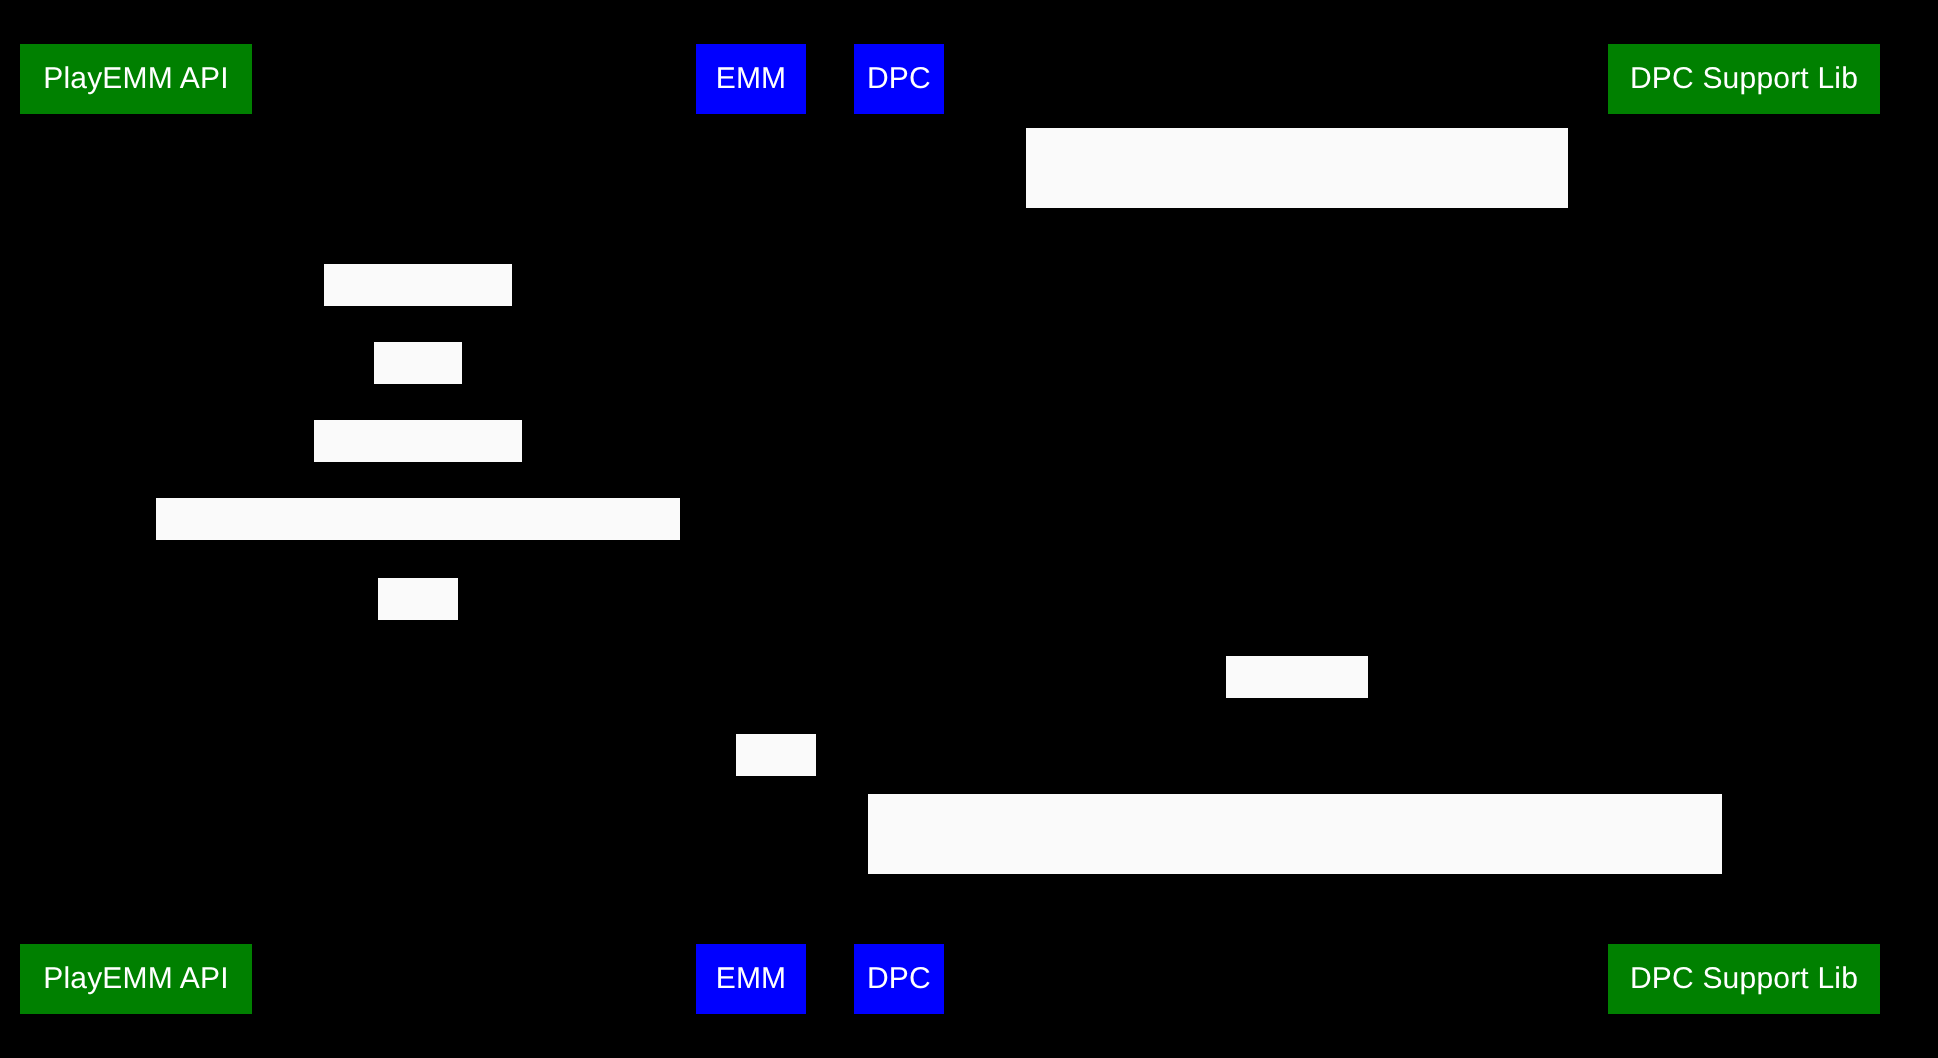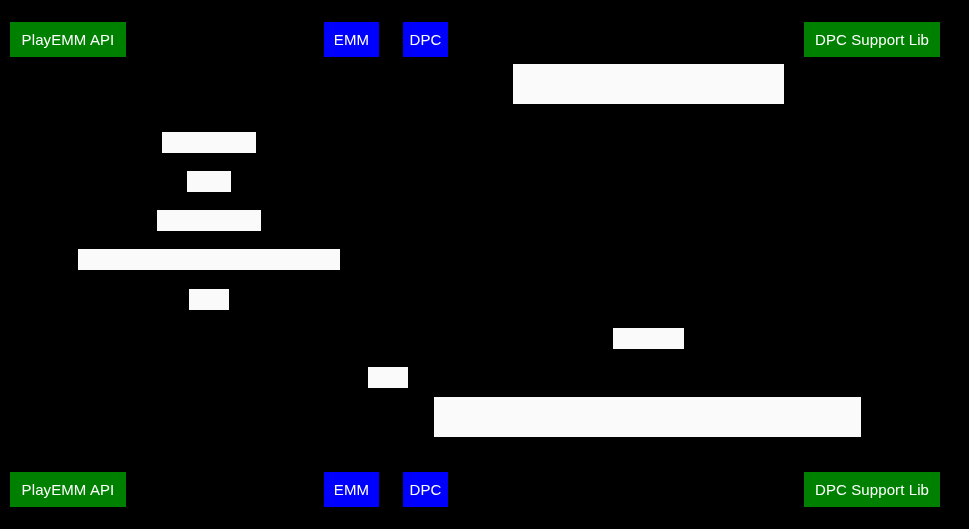--- a/index.html
+++ b/index.html
@@ -29,21 +29,21 @@
     justify-content: center;
     box-sizing: border-box;
     color: #ffffff;
     font-size: 15px;
     line-height: 1;
     letter-spacing: 0.1px;
     white-space: nowrap;
     user-select: none;
   }
   .participant.green { background: #008000; }
-  .participant.blue  { background: #0000ff; }
+  .participant.blue  { background: #0000ff; margin-left: 24px; }
 
   
   .lifeline {
     position: absolute;
     width: 1px;
     background: #000000;
   }
 
   
   .arrow {

